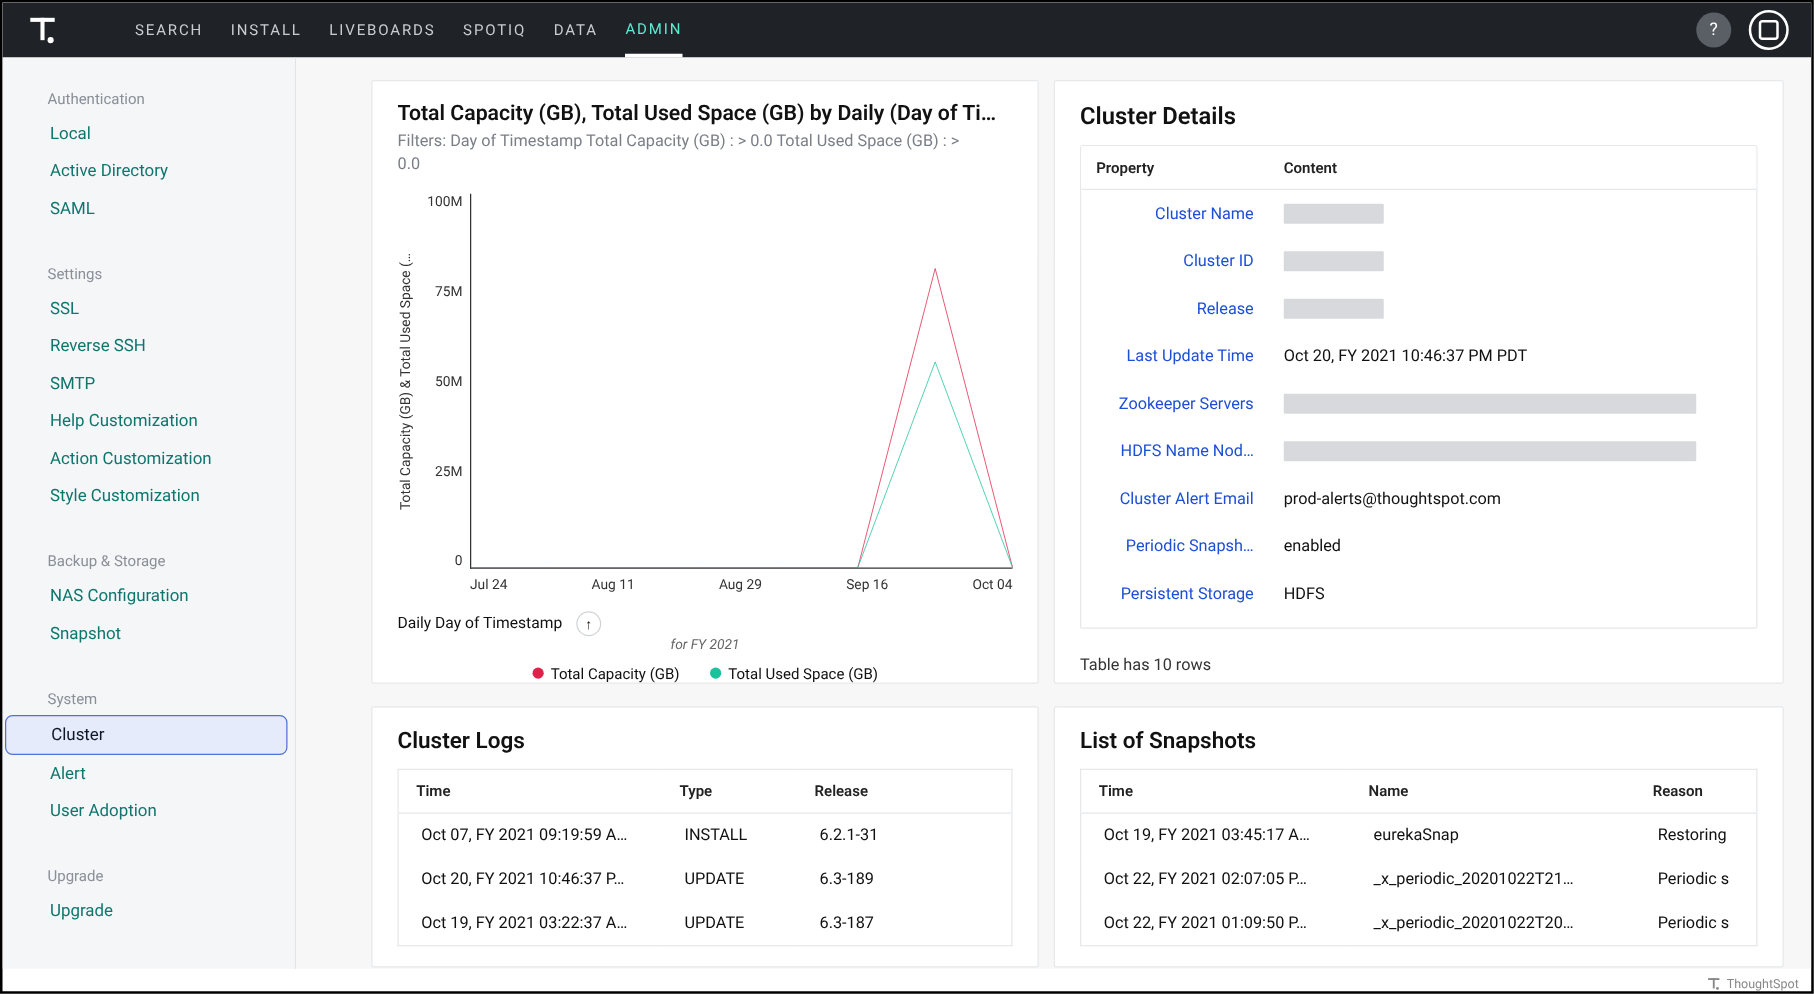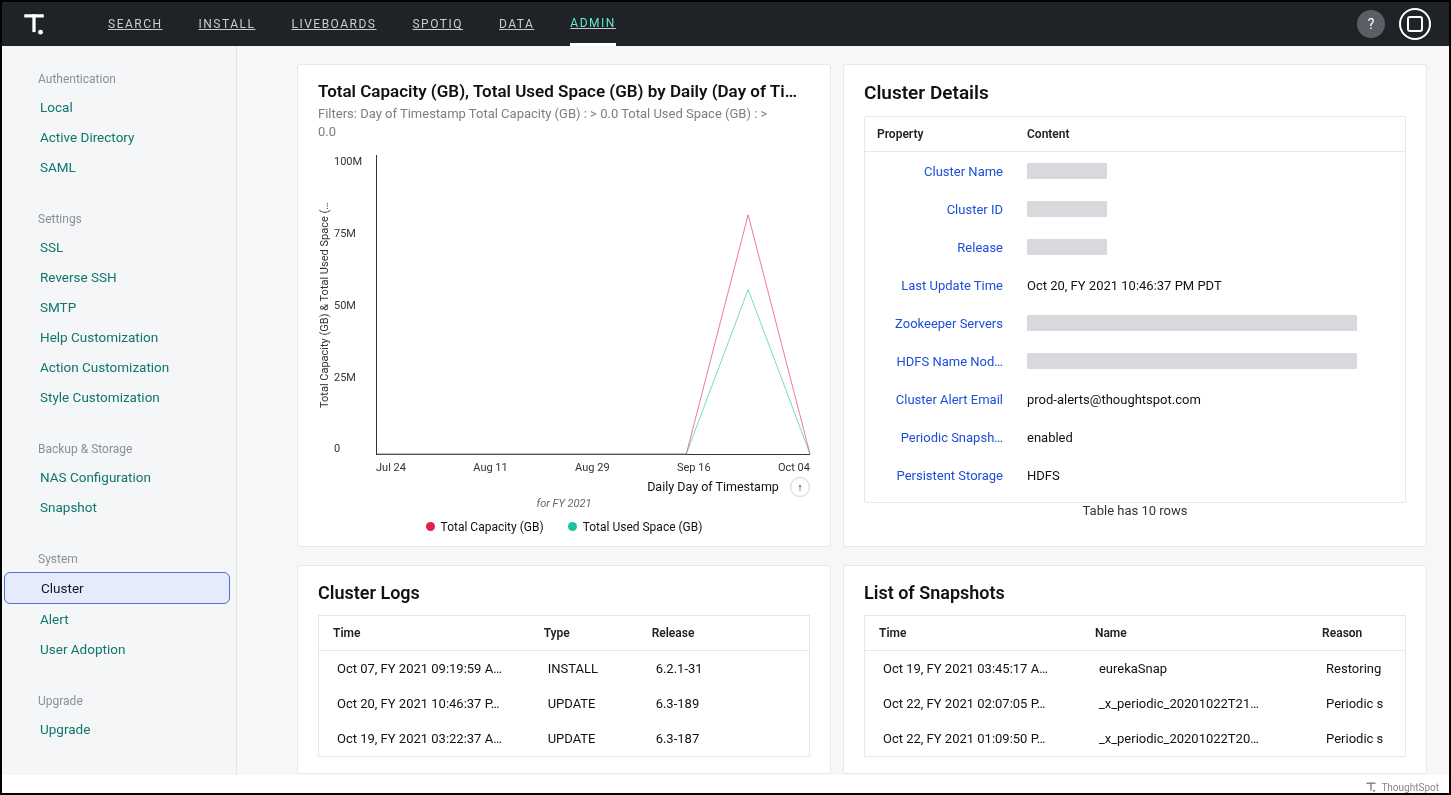--- a/index.html
+++ b/index.html
@@ -2,21 +2,21 @@
 <html><head>
 <meta charset="utf-8">
 <style>
   * { box-sizing: border-box; margin: 0; padding: 0; }
   html, body { width: 1451px; height: 795px; font-family: -apple-system, BlinkMacSystemFont, "Segoe UI", Roboto, Helvetica, Arial, sans-serif; background: #fff; color: #111; overflow: hidden; }
   body { border: 2px solid #000; }
 
   
   .topbar { height: 44px; background: #1f2328; display: flex; align-items: center; padding: 0 18px; color: #c9cdd2; }
   .logo { width: 28px; height: 28px; display: inline-flex; align-items: center; justify-content: center; color: #fff; margin-right: 60px; }
-  .nav-items { display: flex; gap: 36px; align-items: flex-start; height: 100%; text-decoration: underline; }
+  .nav-items { display: flex; gap: 22px; align-items: flex-start; height: 100%; }
   .nav-item { font-size: 12px; letter-spacing: 1.5px; color: #c9cdd2; cursor: pointer; height: 100%; display: flex; align-items: center; }
   .nav-item.active { color: #5eead4; border-bottom: 3px solid #fff; }
   .spacer { flex: 1; }
   .help-btn { width: 28px; height: 28px; border-radius: 50%; background: #5a5f66; color: #fff; display: flex; align-items: center; justify-content: center; font-size: 14px; cursor: pointer; margin-right: 14px; }
   .avatar { width: 32px; height: 32px; border-radius: 50%; border: 2px solid #fff; display: flex; align-items: center; justify-content: center; }
   .avatar-inner { width: 16px; height: 16px; background: #1f2328; border: 2px solid #fff; border-radius: 3px; }
 
   
   .main { display: flex; height: calc(100% - 44px - 18px); }
   .sidebar { width: 235px; background: #f5f6f7; border-right: 1px solid #e1e3e6; overflow-y: auto; padding: 18px 0; }
@@ -30,42 +30,42 @@
   .card { background: #fff; border: 1px solid #e6e8ea; border-radius: 2px; padding: 16px 20px; }
   .card.chart { width: 534px; height: 483px; position: relative; }
   .card.details { flex: 1; height: 483px; position: relative; }
   .card.details .title { font-size: 19px; font-weight: 600; margin-bottom: 12px; }
 
   .chart-title { font-size: 17px; font-weight: 600; white-space: nowrap; overflow: hidden; text-overflow: ellipsis; }
   .chart-filters { font-size: 13px; color: #7a7f87; margin-top: 4px; line-height: 1.4; max-width: 470px; }
 
   .chart-area { position: relative; margin-top: 14px; height: 300px; display: flex; }
   .ylabel { writing-mode: vertical-rl; transform: rotate(180deg); font-size: 11px; color: #333; text-align: center; width: 16px; white-space: nowrap; overflow: hidden; }
-  .yticks { display: flex; flex-direction: column; justify-content: space-between; font-size: 11px; text-align: left; width: 42px; padding-right: 6px; color: #333; height: 100%; }
+  .yticks { display: flex; flex-direction: column; justify-content: space-between; font-size: 11px; text-align: right; width: 42px; padding-right: 6px; color: #333; height: 100%; }
   .plot { flex: 1; border-left: 1px solid #333; border-bottom: 1px solid #333; position: relative; overflow: visible; }
   .plot svg { position: absolute; top: 0; left: 0; width: 100%; height: 100%; overflow: visible; }
   .xticks { display: flex; justify-content: space-between; font-size: 11px; color: #333; margin-left: 58px; margin-top: 6px; }
-  .xlabel-row { text-align: right; font-size: 12.5px; margin-top: 3px; }
+  .xlabel-row { text-align: left; font-size: 12.5px; margin-top: 15px; }
   .xlabel-sub { text-align: center; font-size: 11px; font-style: italic; color: #666; }
   .legend { display: flex; justify-content: center; gap: 24px; font-size: 12px; margin-top: 10px; }
   .legend-dot { width: 9px; height: 9px; border-radius: 50%; display: inline-block; margin-right: 6px; }
   .up-arrow { display: inline-flex; width: 20px; height: 20px; border: 1px solid #d0d3d7; border-radius: 50%; align-items: center; justify-content: center; font-size: 11px; margin-left: 8px; cursor: pointer; }
 
   
   .details-table { border: 1px solid #e6e8ea; border-radius: 2px; }
   .details-head { display: flex; background: #fff; border-bottom: 1px solid #e6e8ea; font-size: 12px; font-weight: 600; color: #222; }
   .details-head > div:first-child { width: 150px; padding: 10px 12px; }
   .details-head > div:last-child { flex: 1; padding: 10px 12px; }
   .details-body { height: 350px; overflow: auto; }
   .details-row { display: flex; font-size: 13px; min-height: 38px; align-items: center; }
   .details-row > div:first-child { width: 150px; padding: 8px 12px 8px 16px; color: #1d4ed8; white-space: nowrap; overflow: hidden; text-overflow: ellipsis; text-align: right; }
   .details-row > div:last-child { flex: 1; padding: 8px 12px; }
   .redact-sm { background: #d7d9dc; height: 16px; width: 80px; border-radius: 1px; }
   .redact-lg { background: #d7d9dc; height: 16px; width: 330px; border-radius: 1px; }
-  .table-footer { font-size: 13px; color: #333; margin-top: 0; text-align: center; }
+  .table-footer { font-size: 13px; color: #333; margin-top: 22px; }
 
   
   .card.logs { width: 534px; }
   .card.snaps { flex: 1; }
   .card .title2 { font-size: 18px; font-weight: 600; margin-bottom: 12px; }
   .tbl { border: 1px solid #e6e8ea; width: 100%; border-collapse: collapse; font-size: 13px; }
   .tbl th { text-align: left; font-weight: 600; padding: 10px 14px; border-bottom: 1px solid #e6e8ea; font-size: 12px; color: #222; }
   .tbl td { padding: 10px 14px 10px 18px; white-space: nowrap; overflow: hidden; text-overflow: ellipsis; max-width: 0; }
   .logs .tbl .col-time { width: 43%; }
   .logs .tbl .col-type { width: 22%; }

